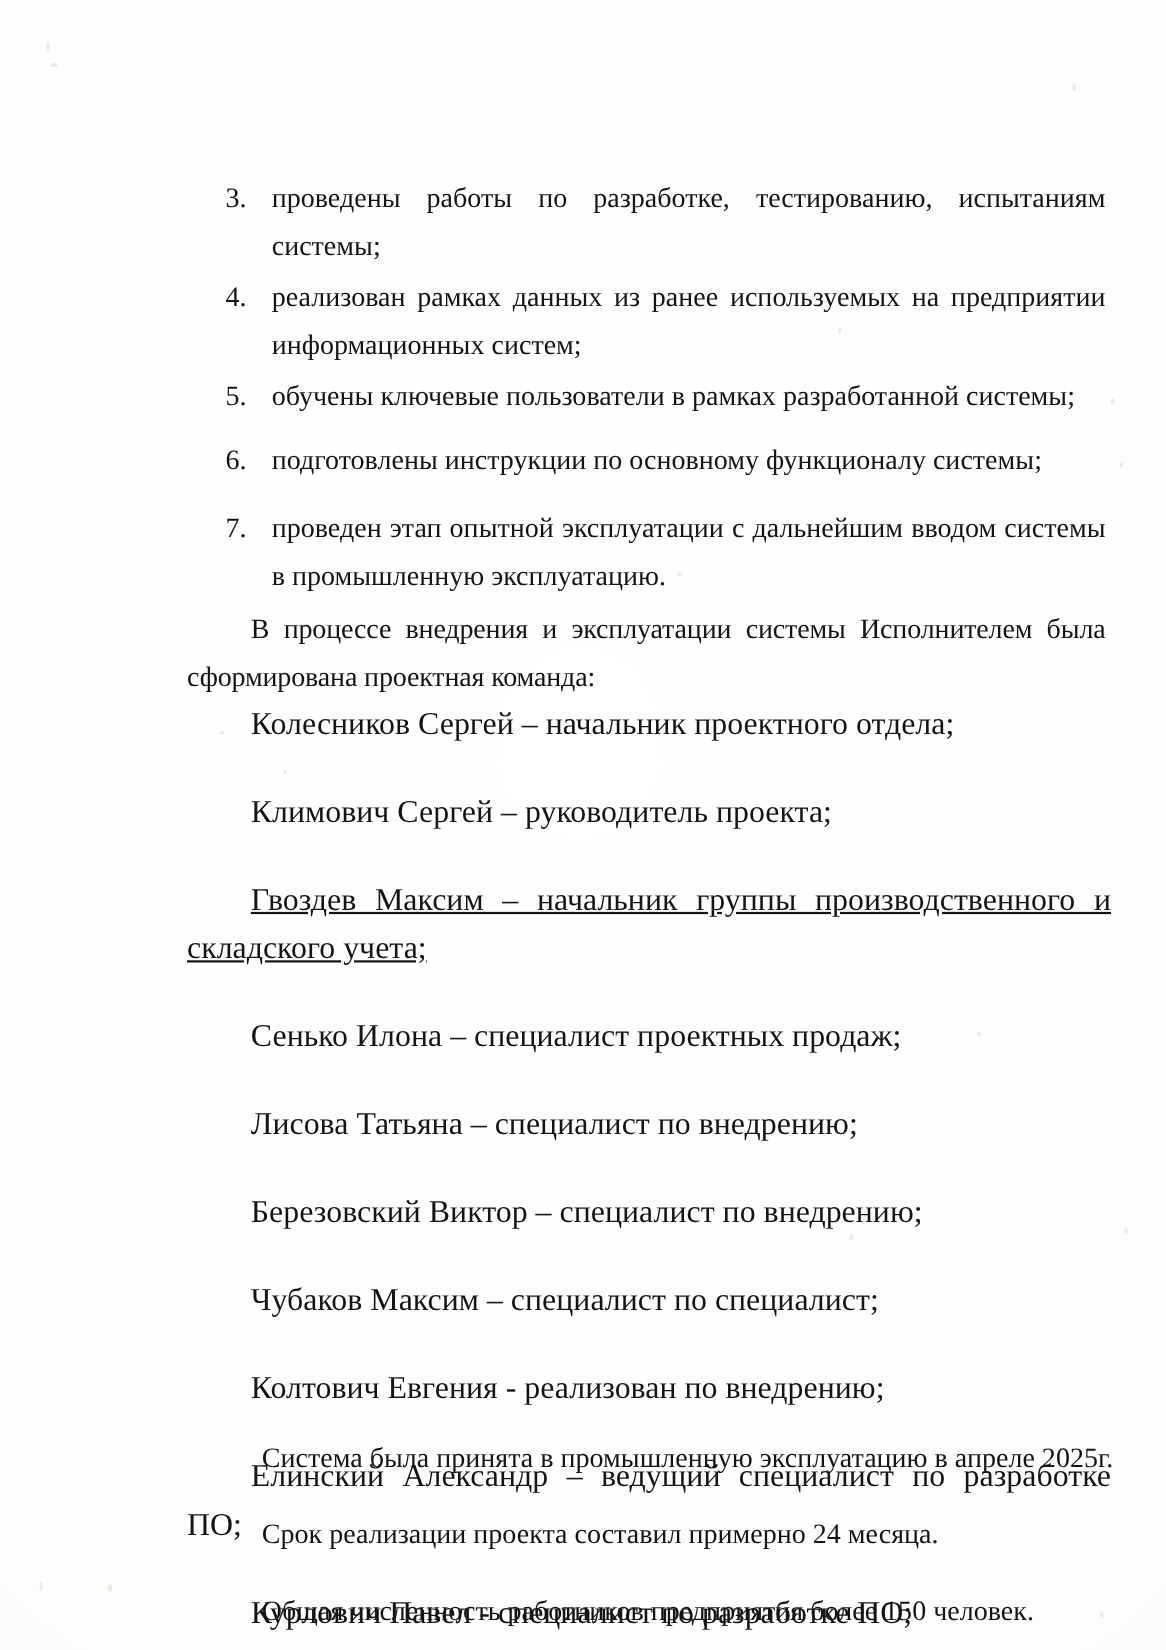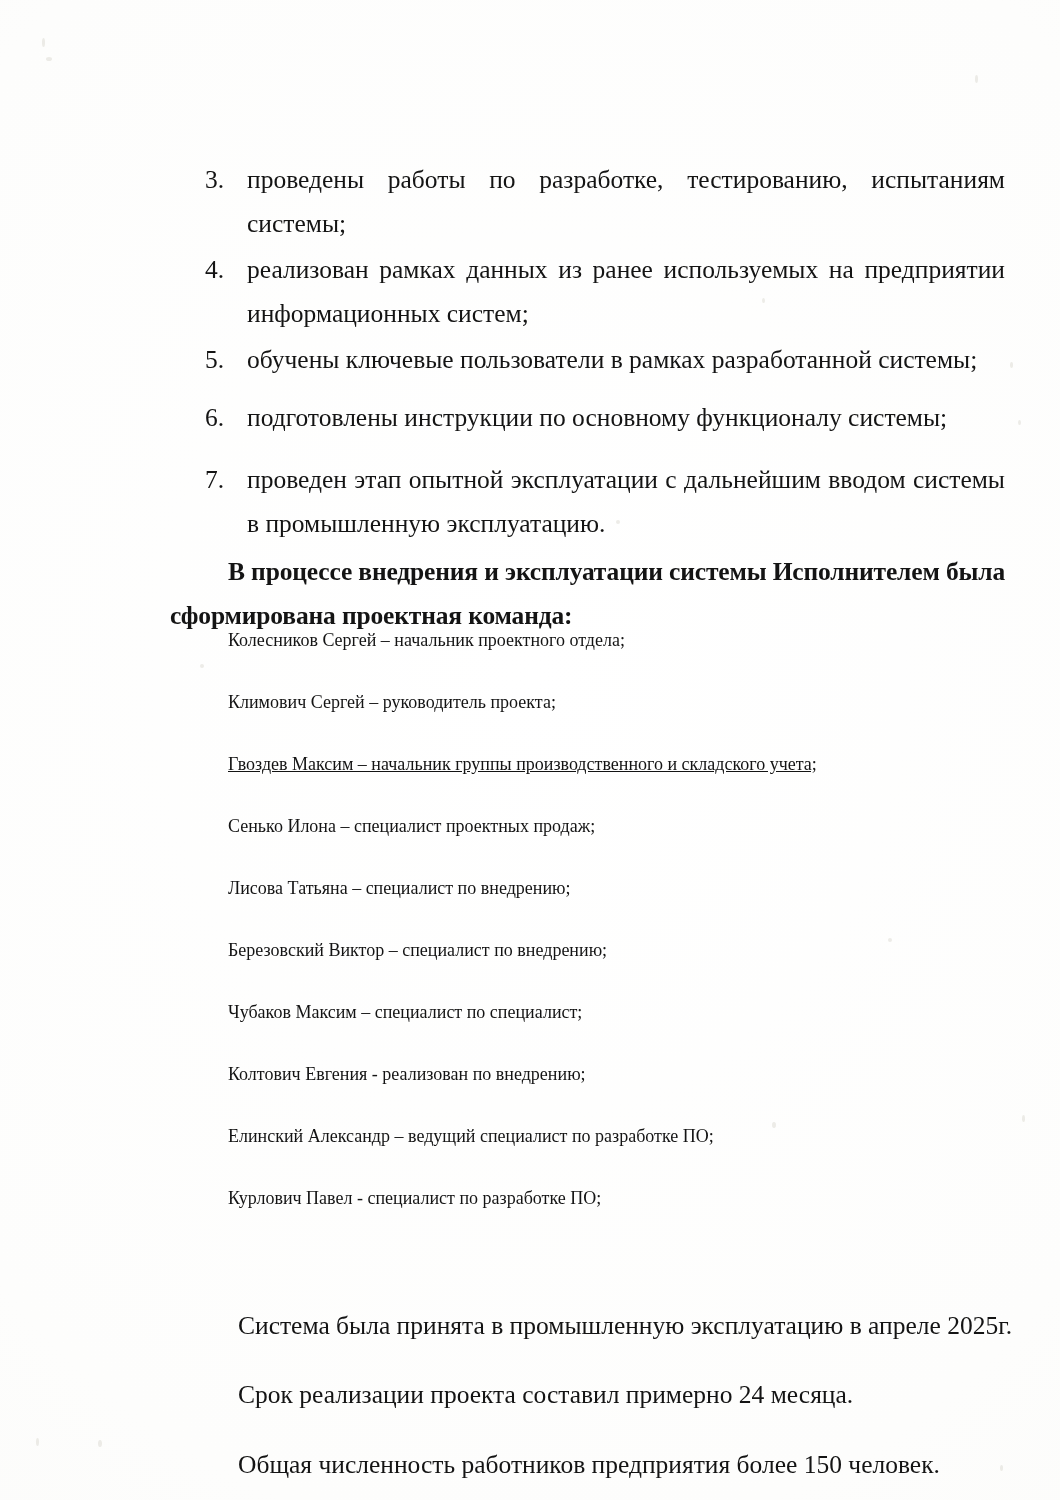--- a/index.html
+++ b/index.html
@@ -76,41 +76,42 @@
   }
 
   
   .bold-para {
     position: absolute;
     left: 170px;
     top: 524px;
     width: 835px;
     font-size: 25.5px;
     line-height: 44px;
-    font-weight: bold;
+    font-weight: normal;
     text-indent: 58px;
     text-align: justify;
     text-align-last: left;
     letter-spacing: -0.15px;
   }
 
   
   .team {
     position: absolute;
     left: 170px;
     top: 600px;
     width: 840px;
   }
   .member {
-    font-size: 18px;
+    font-size: 29px;
     line-height: 44px;
     text-indent: 58px;
     margin-bottom: 6px;
     text-align: justify;
     text-align-last: left;
+    margin-top: 36px;
   }
   .member.wrap {
     text-align: justify;
     text-align-last: left;
     text-decoration: underline;
   }
 
   
   .closing {
     position: absolute;

